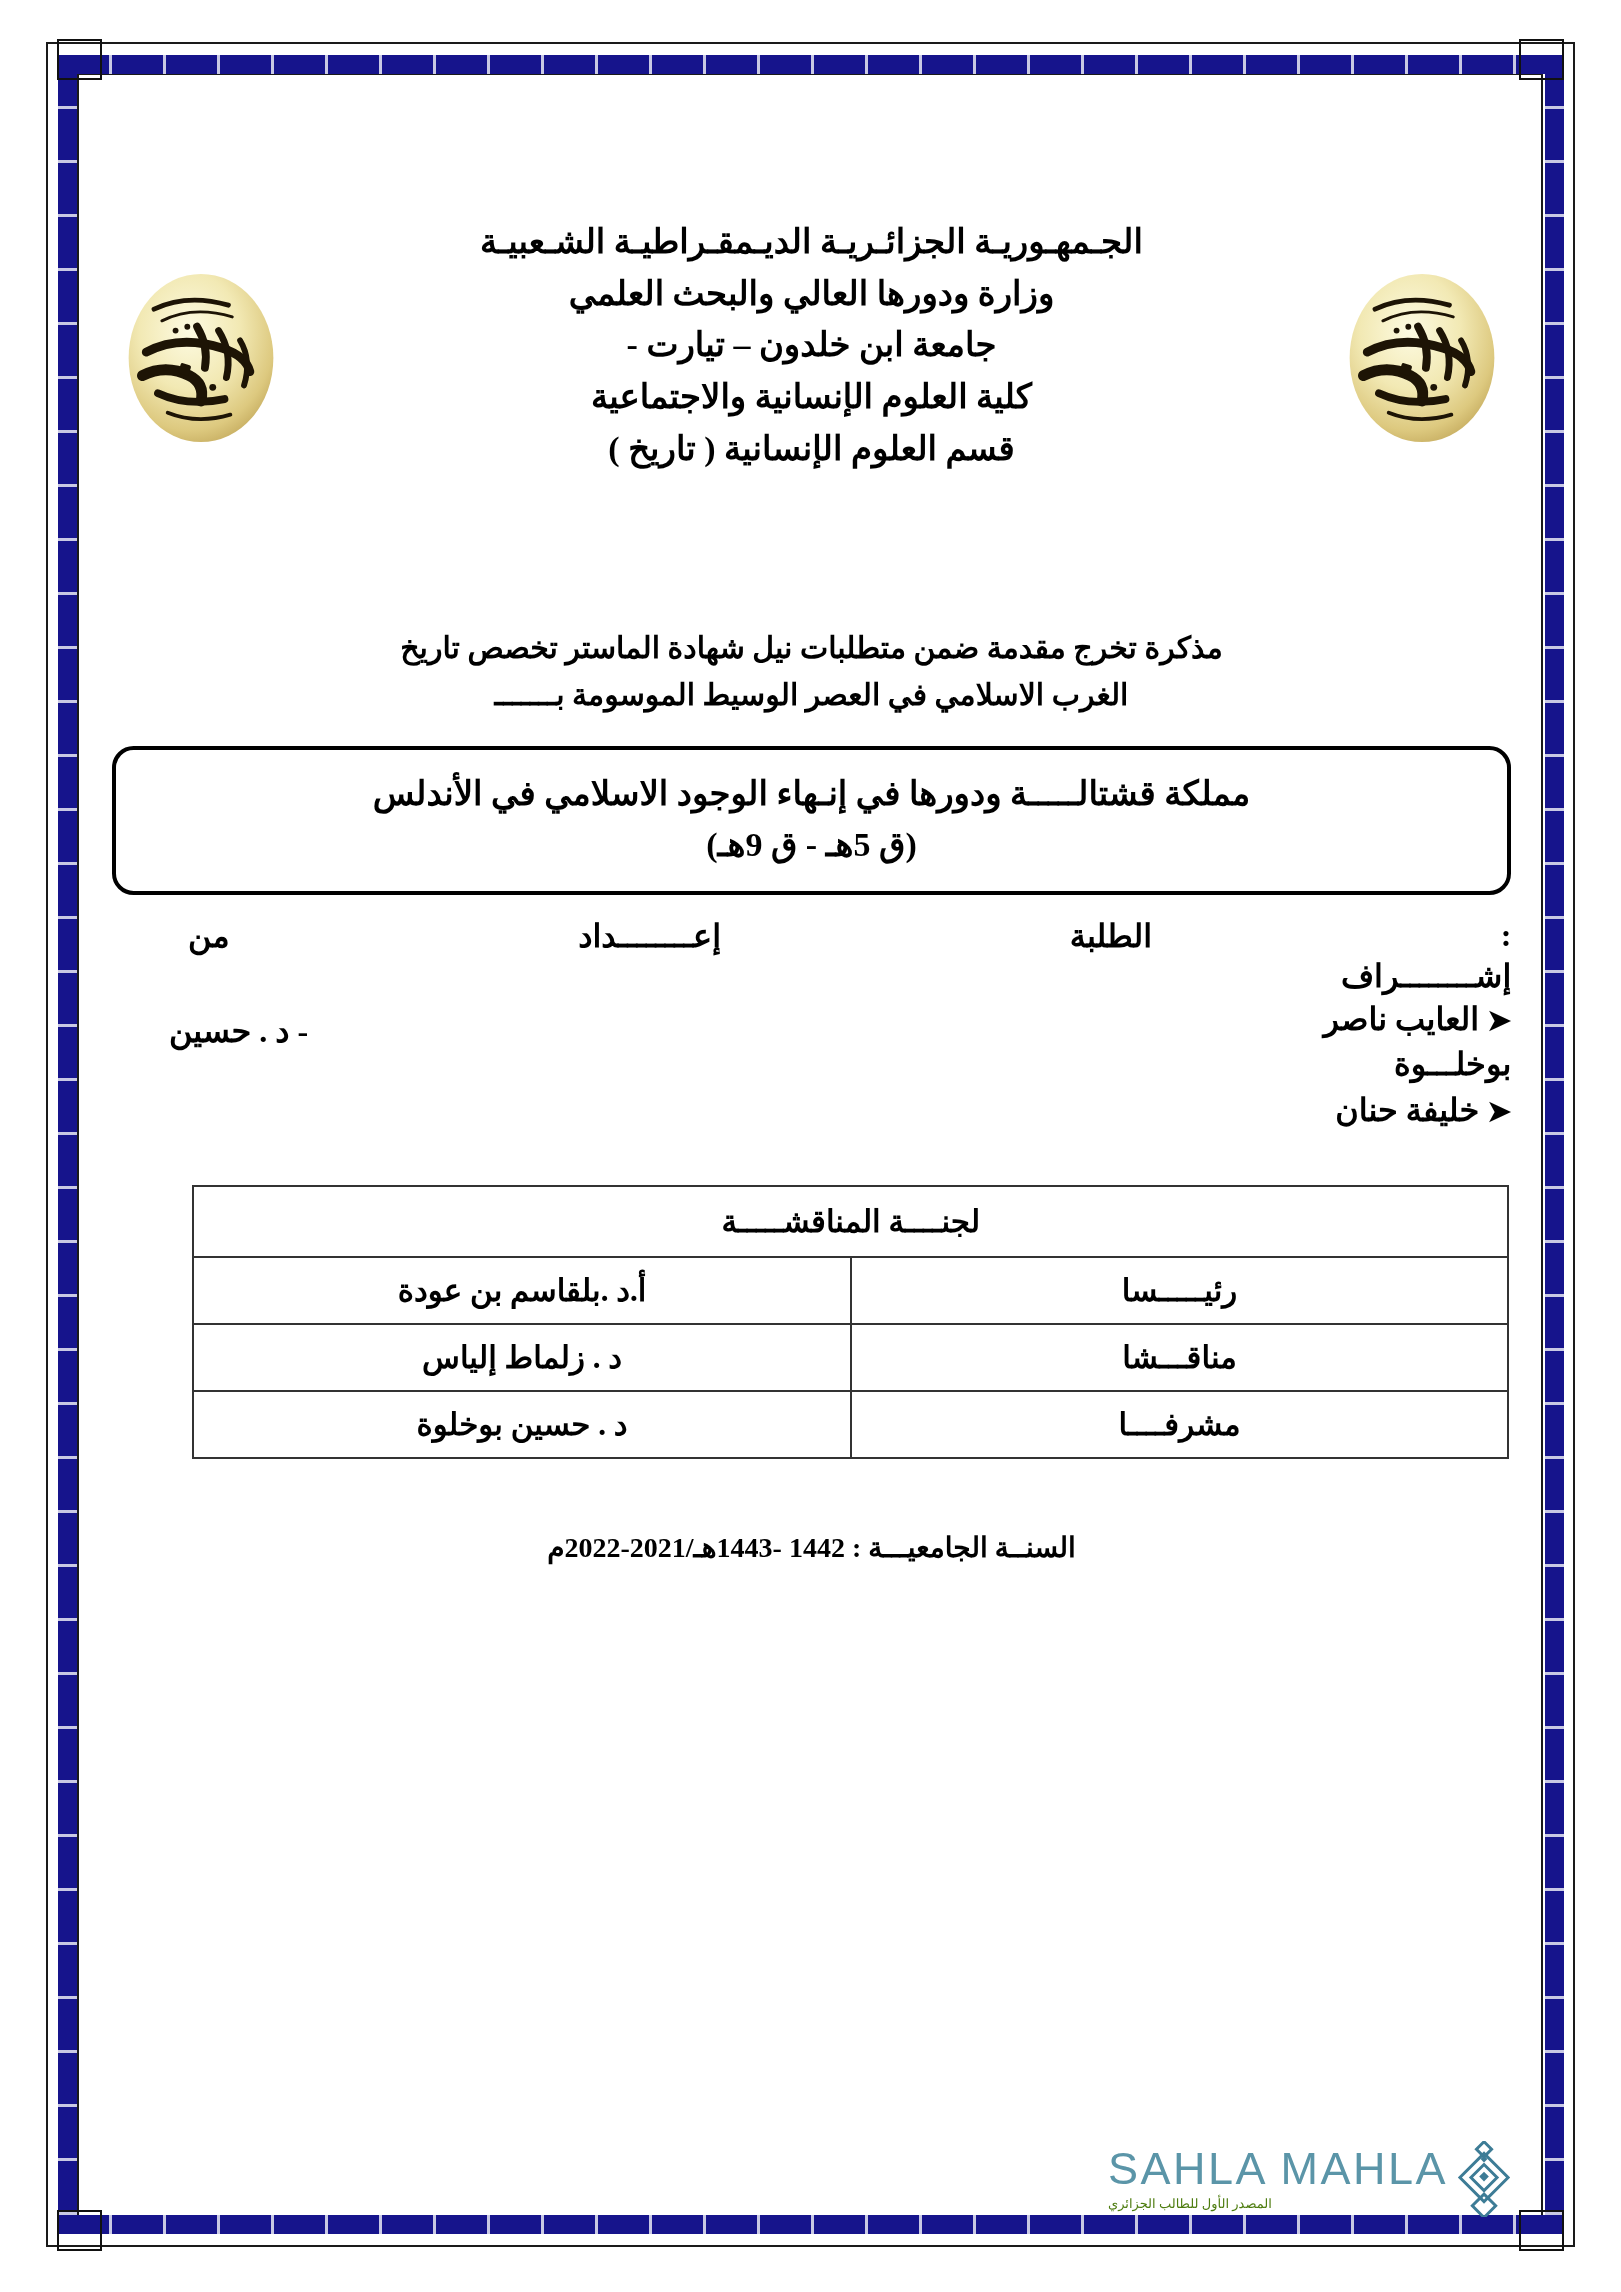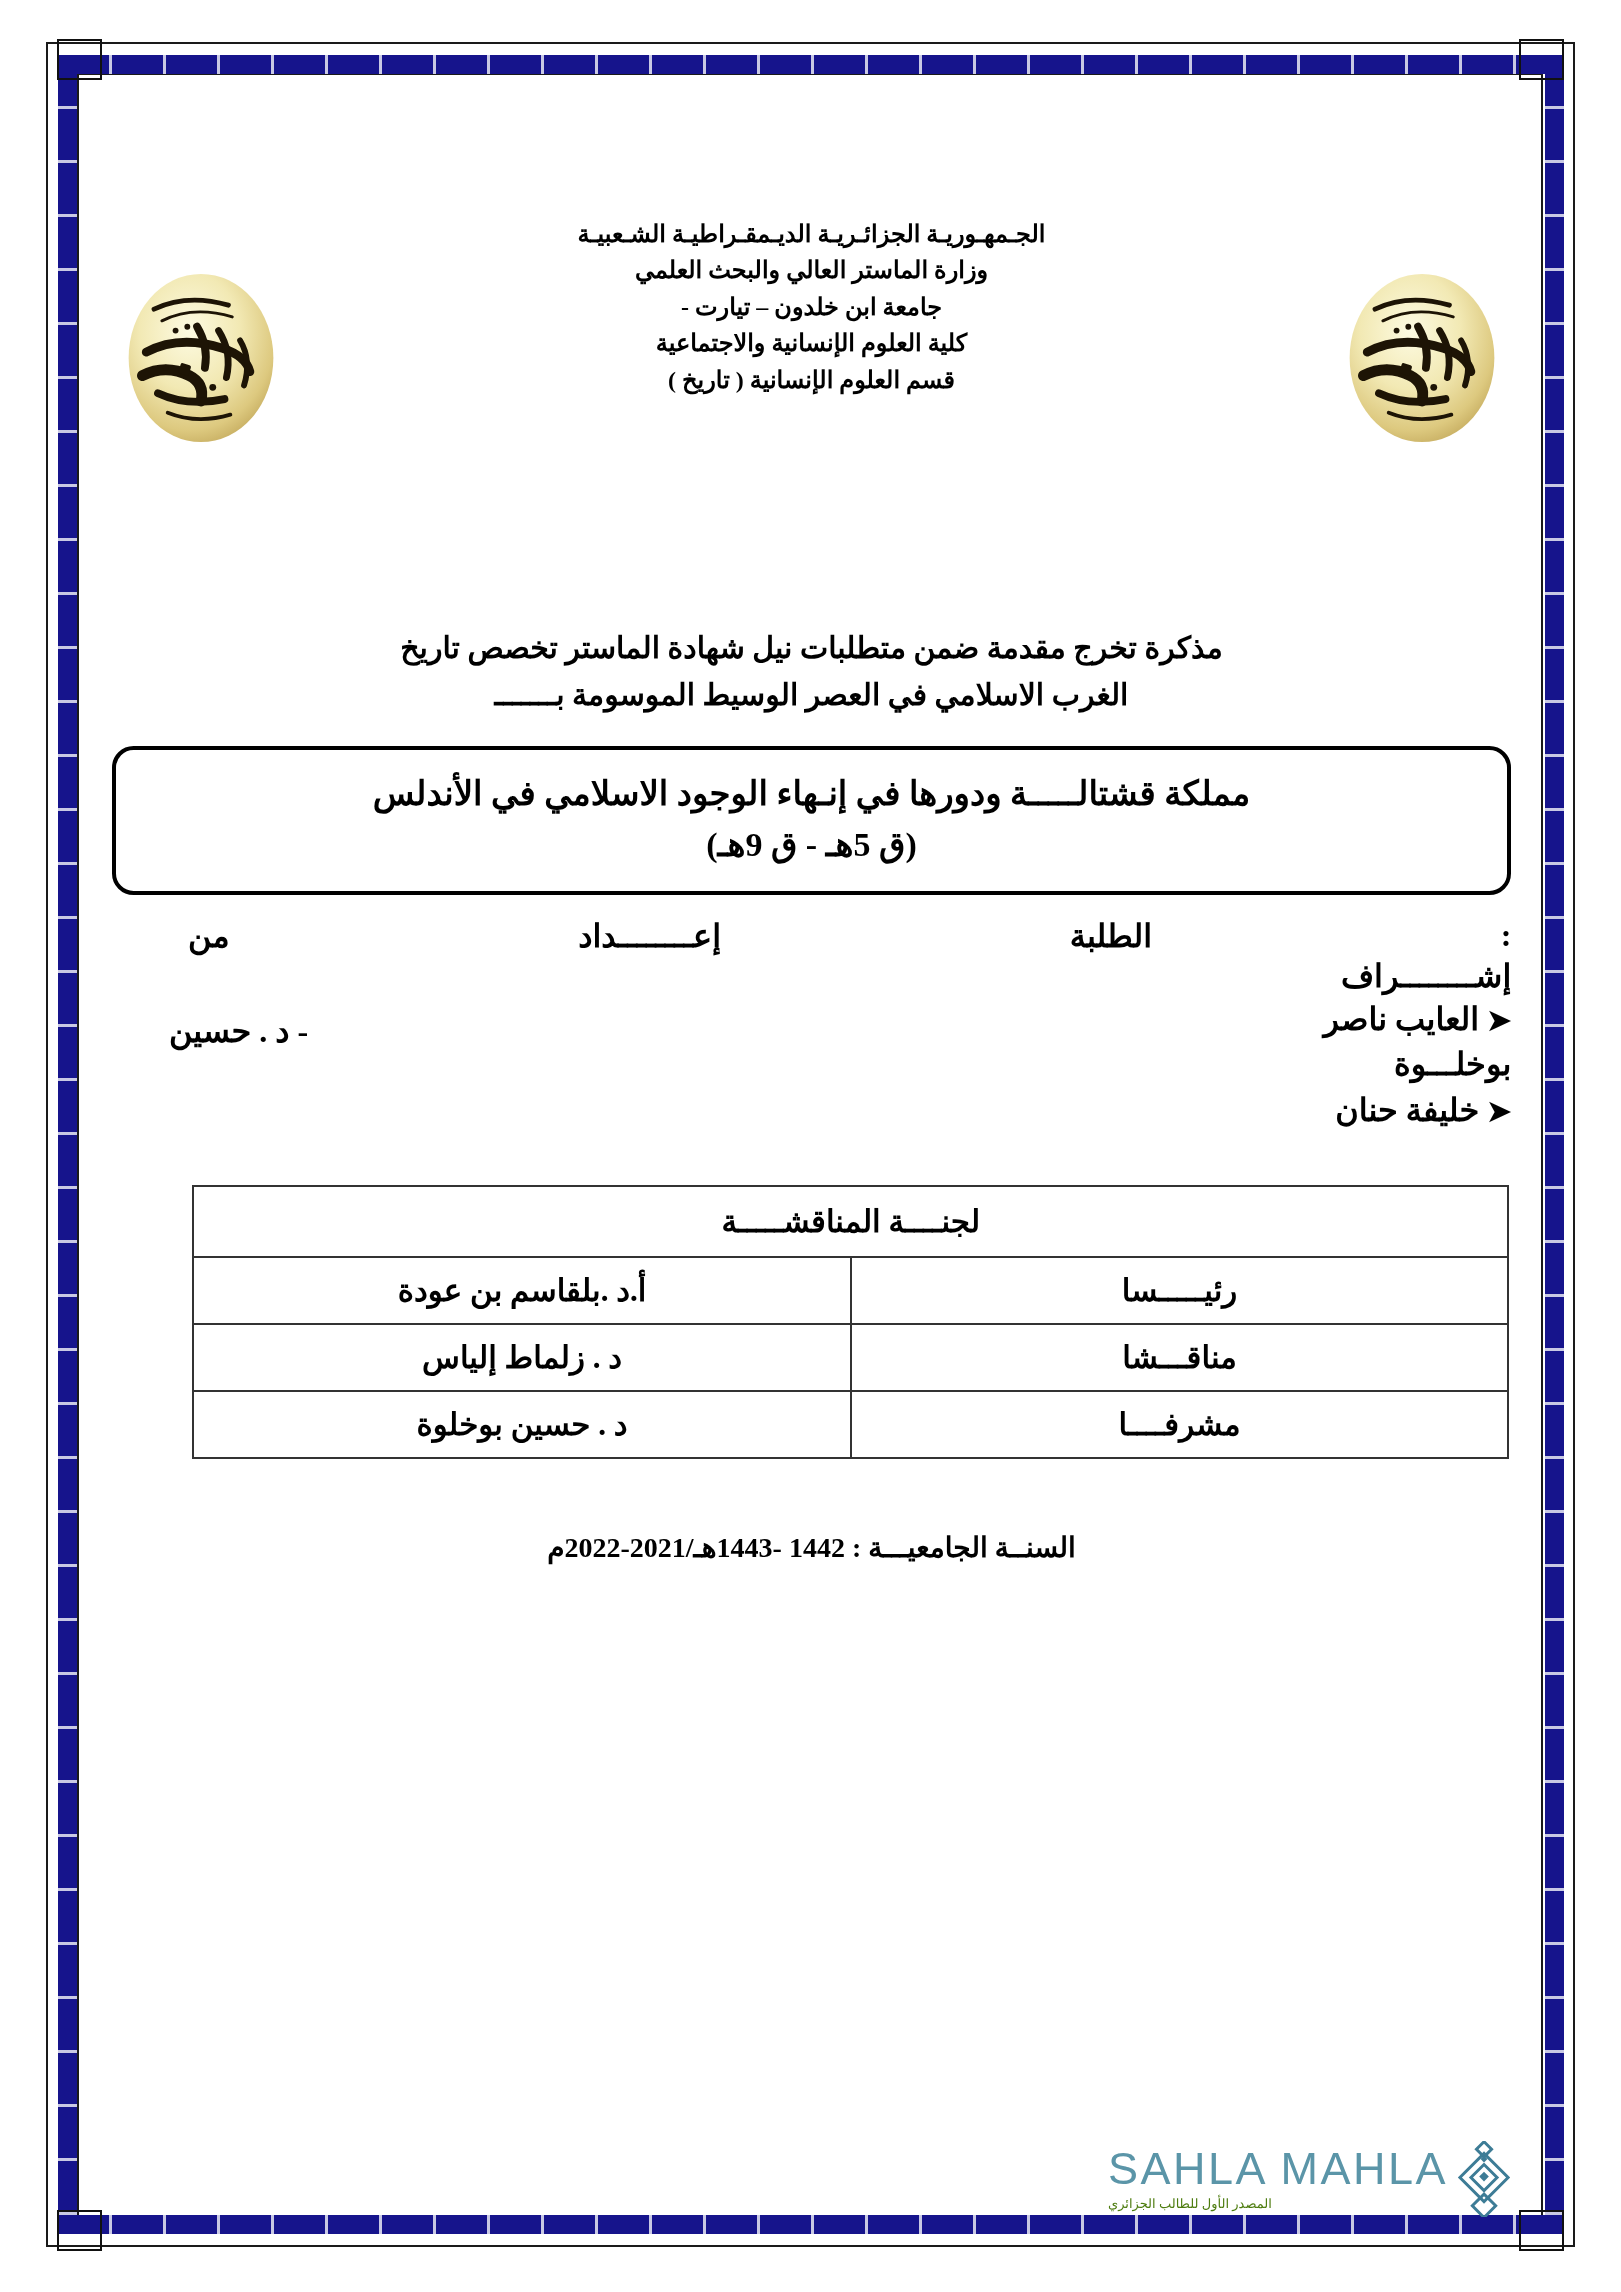--- a/index.html
+++ b/index.html
@@ -98,21 +98,21 @@
     height: 314px;
     margin-top: 108px;
   }
   .header-lines {
     position: absolute;
     left: 0; right: 0;
     top: 0;
     text-align: center;
   }
   .header-lines div {
-    font-size: 24px;
+    font-size: 34px;
     font-weight: bold;
     line-height: 1.52;
     color: #000000;
     letter-spacing: 0.2px;
   }
 
   
   .logo {
     position: absolute;
     width: 196px;
@@ -340,21 +340,21 @@
             <circle cx="86" cy="58" r="3"></circle>
             <circle cx="112" cy="120" r="3.5"></circle>
             <circle cx="64" cy="100" r="3"></circle>
             <rect x="78" y="96" width="11" height="11" rx="2" transform="rotate(18 83 101)"></rect>
           </g>
         </svg>
       </div>
 
       <div class="header-lines">
         <div>الجـمهـوريـة الجزائـريـة الديـمقـراطيـة الشـعبيـة</div>
-        <div>وزارة الماستر العالي والبحث العلمي</div>
+        <div>وزارة ودورها العالي والبحث العلمي</div>
         <div>جامعة ابن خلدون – تيارت -</div>
         <div>كلية العلوم الإنسانية والاجتماعية</div>
         <div>قسم العلوم الإنسانية ( تاريخ )</div>
       </div>
     </div>
 
     <div class="statement">
       <div>مذكرة تخرج مقدمة ضمن متطلبات نيل شهادة الماستر تخصص تاريخ</div>
       <div>الغرب الاسلامي في العصر الوسيط الموسومة بـــــــ</div>
     </div>

